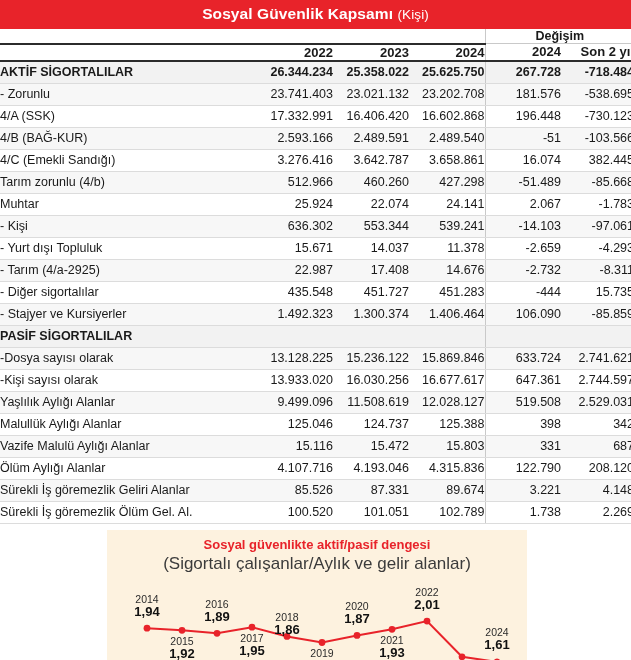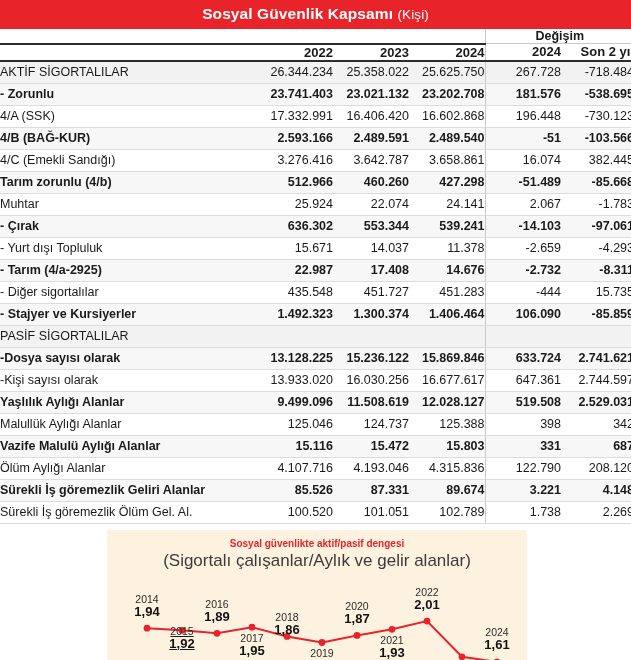--- a/index.html
+++ b/index.html
@@ -82,26 +82,25 @@
     overflow: hidden;
     text-overflow: ellipsis;
   }
   td.num {
     text-align: right;
     padding-right: 8px;
     font-variant-numeric: tabular-nums;
     white-space: nowrap;
   }
   tr.row.group td {
-    font-weight: normal;
+    font-weight: bold;
     background: #f2f2f2;
   }
   tr.row.alt td {
     background: #f7f7f7;
-    font-weight: bold;
   }
   td.indent1 { padding-left: 12px; }
   td.indent2 { padding-left: 26px; }
 
   
   .chart-panel {
     position: relative;
     margin-top: 6px;
     background: #ffffff;
     height: 160px;
@@ -111,21 +110,21 @@
     left: 107px;
     top: 0;
     width: 420px;
     height: 160px;
     background: #fdf2df;
   }
   .chart-title {
     text-align: center;
     color: #e8232a;
     font-weight: bold;
-    font-size: 10px;
+    font-size: 13px;
     padding-top: 8px;
     line-height: 1.15;
   }
   .chart-sub {
     text-align: center;
     color: #3b3b3b;
     font-size: 17px;
     padding-top: 2px;
   }
   .chart-area {
@@ -239,21 +238,21 @@
         </tr>
         <tr class="row">
           <td class="label indent2">Muhtar</td>
           <td class="num">25.924</td>
           <td class="num">22.074</td>
           <td class="num">24.141</td>
           <td class="num sep-left">2.067</td>
           <td class="num">-1.783</td>
         </tr>
         <tr class="row alt">
-          <td class="label indent1">- Çırak</td>
+          <td class="label indent1">- Kişi</td>
           <td class="num">636.302</td>
           <td class="num">553.344</td>
           <td class="num">539.241</td>
           <td class="num sep-left">-14.103</td>
           <td class="num">-97.061</td>
         </tr>
         <tr class="row">
           <td class="label indent1">- Yurt dışı Topluluk</td>
           <td class="num">15.671</td>
           <td class="num">14.037</td>
@@ -377,21 +376,21 @@
             <circle cx="285.0" cy="51.3" r="3.4" fill="#e8232a"></circle>
             <circle cx="320.0" cy="43.1" r="3.4" fill="#e8232a"></circle>
             <circle cx="355.0" cy="78.8" r="3.4" fill="#e8232a"></circle>
             <circle cx="390.0" cy="83.9" r="3.4" fill="#e8232a"></circle>
           </svg>
         <div id="chart-labels">
             <div class="pt-label" style="left: 40px; top: 16.2353px;">
               <div class="yr">2014</div>
               <div class="val">1,94</div>
             </div>
-            <div class="pt-label" style="left: 75px; top: 48px; text-decoration: underline;">
+            <div class="pt-label" style="left: 75px; top: 58px;">
               <div class="yr">2015</div>
               <div class="val">1,92</div>
             </div>
             <div class="pt-label" style="left: 110px; top: 21.3333px;">
               <div class="yr">2016</div>
               <div class="val">1,89</div>
             </div>
             <div class="pt-label" style="left: 145px; top: 55.2157px;">
               <div class="yr">2017</div>
               <div class="val">1,95</div>

